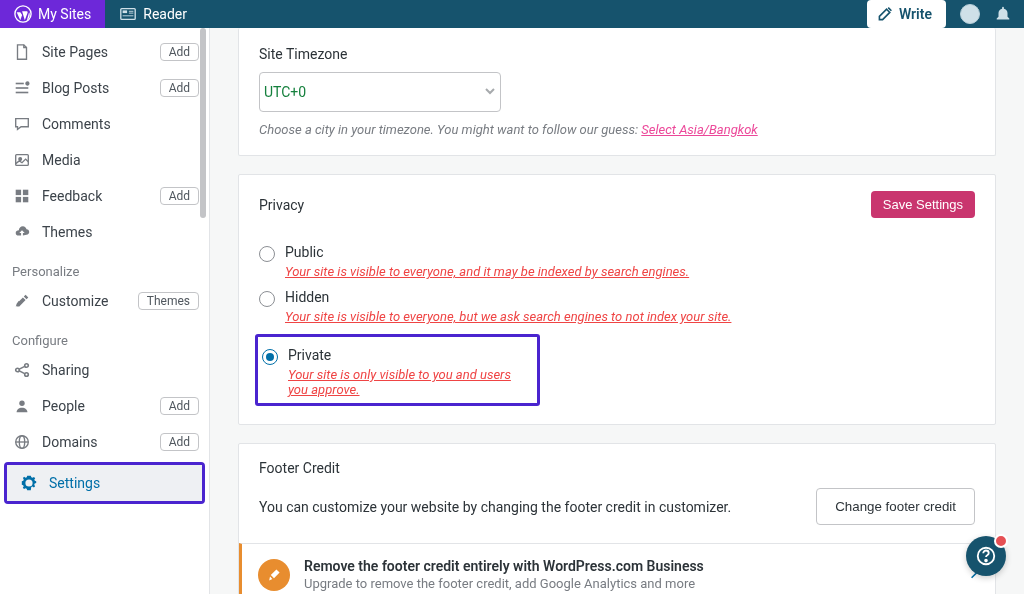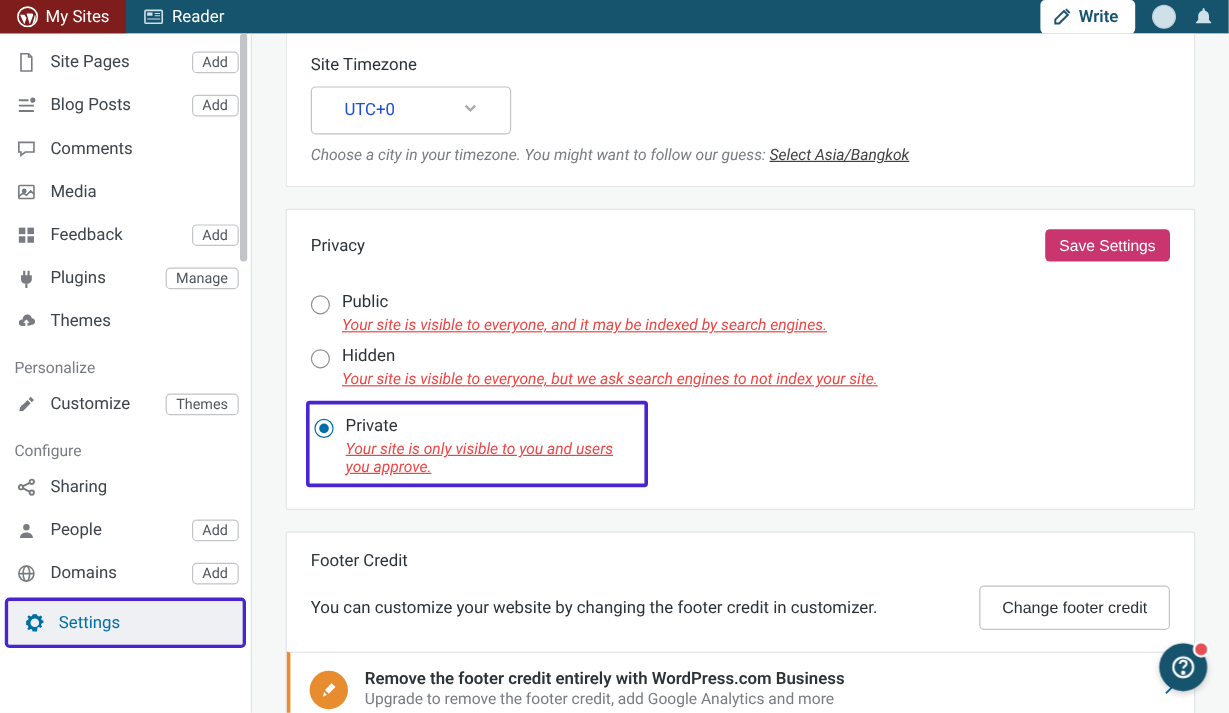--- a/index.html
+++ b/index.html
@@ -2,21 +2,21 @@
 <html><head>
 <meta charset="utf-8">
 <style>
   * { box-sizing: border-box; margin: 0; padding: 0; }
   body { font-family: -apple-system, BlinkMacSystemFont, "Segoe UI", Roboto, sans-serif; font-size: 14px; color: #2c3338; background: #f6f7f7; overflow: hidden; }
   .app { width: 1024px; height: 594px; display: flex; flex-direction: column; }
   
   .topbar { height: 38px; background: #16536d; display: flex; align-items: center; color: #fff; padding: 0; }
   .topbar-left { display:flex; height:100%; }
   .tb-btn { display: flex; align-items: center; gap: 6px; padding: 0 14px; height: 100%; cursor: pointer; }
-  .tb-btn.active { background: #7f1d1d; }
+  .tb-btn.active { background: #6d28d9; }
   .tb-btn .ico { width:18px; height:18px; display:inline-flex; align-items:center; justify-content:center; }
   .topbar-right { margin-left: auto; display:flex; align-items:center; gap: 14px; padding-right: 12px; }
   .write-btn { background: #fff; color: #16536d; border-radius: 4px; padding: 6px 14px 6px 10px; display:flex; align-items:flex-start; gap:6px; font-weight:600; cursor:pointer; }
   .avatar { width:20px; height:20px; border-radius:50%; background:#cfe0e8; border:1px solid #b8d0da; }
   .bell { width:18px; height:18px; display:inline-block; }
   
   .main { flex:1; display:flex; }
   .sidebar-wrap { width: 210px; background:#fff; border-right:1px solid #e2e4e7; position:relative; display:flex; flex-direction:column; padding: 6px 0 10px 0; overflow:hidden; }
   .side-scroll { position:absolute; right:0; top:0; bottom:0; width:12px; display:flex; flex-direction:column; }
   .side-scroll::after { content:""; position:absolute; top:0; left:3px; width:6px; height:190px; background:#c3c4c7; border-radius:3px; }
@@ -27,24 +27,24 @@
   .side-item .ext { margin-left:auto; color:#a7aaad; }
   .side-item .pill { margin-left:auto; background:#fff; border:1px solid #c3c4c7; border-radius:4px; padding:1px 8px; font-size:12px; color:#50575e; }
   .side-group { padding: 14px 0 4px 12px; font-size:13px; color:#787c82; }
   .settings-row { border:3px solid #4a24cf; border-radius:4px; margin:2px 4px; }
   
   .content { flex:1; background:#f6f7f7; overflow-y:auto; padding: 0 28px 30px 28px; position:relative; }
   .card { background:#fff; border:1px solid #e2e4e7; border-radius:2px; margin-top:18px; }
   .card-body { padding: 18px 20px; }
   .card-header { display:flex; align-items:center; justify-content:space-between; padding: 16px 20px; }
   .label { font-size:14px; color:#2c3338; margin-bottom:10px; }
-  .select { width: 167px; height: 40px; border:1px solid #c3c4c7; border-radius:4px; display:flex; align-items:center; justify-content:space-between; padding: 0 27px; color:#1d4ed8; cursor:pointer; background:#fff; }
+  .select { width: 242px; height: 40px; border:1px solid #c3c4c7; border-radius:4px; display:flex; align-items:center; justify-content:space-between; padding: 0 4px; color:#15803d; cursor:pointer; background:#fff; }
   .select .chev { color:#a7aaad; }
   .helper { font-size:13px; color:#787c82; font-style:italic; margin-top:10px; }
-  .helper a { color:#404040; text-decoration: underline; }
+  .helper a { color:#ec4899; text-decoration: underline; }
   .save-btn { background:#c9356e; color:#fff; border:none; border-radius:4px; padding:6px 12px; font-size:13px; font-weight:500; cursor:pointer; }
   .radio-row { display:flex; align-items:flex-start; gap:10px; margin: 6px 0 2px 0; }
   .radio { width:16px; height:16px; border:1px solid #8c8f94; border-radius:50%; margin-top:2px; display:inline-flex; align-items:center; justify-content:center; }
   .radio.checked { border-color:#006fa8; }
   .radio.checked::after { content:""; width:8px; height:8px; background:#006fa8; border-radius:50%; }
   .radio-label { color:#2c3338; }
   .radio-desc { font-size:13px; color:#ef4444; font-style:italic; margin-left:26px; margin-bottom:10px;text-decoration:underline; }
   .priv-highlight { border:3px solid #4a24cf; border-radius:3px; padding:4px 8px 2px 4px; margin-left:-4px; width: 285px; }
   .btn-outline { border:1px solid #c3c4c7; background:#fff; border-radius:4px; padding:10px 18px; color:#2c3338; cursor:pointer; }
   .fc-row { display:flex; align-items:center; justify-content:space-between; }
@@ -156,30 +156,20 @@
               <rect x="3" y="11" width="6" height="6"></rect>
               <rect x="11" y="11" width="6" height="6"></rect>
             </svg>
           </span>
         <span>Feedback</span>
         <span class="pill">Add</span>
       </div>
       <div class="side-item">
         <span class="sico">
             <svg viewBox="0 0 20 20" width="18" height="18" fill="currentColor">
-              <path d="M7 3v4H5v4c0 2 1.5 4 5 4s5-2 5-4V7h-2V3h-2v4H9V3z"></path>
-              <line x1="10" y1="15" x2="10" y2="19" stroke="currentColor" stroke-width="2"></line>
-            </svg>
-          </span>
-        <span>Plugins</span>
-        <span class="pill">Manage</span>
-      </div>
-      <div class="side-item">
-        <span class="sico">
-            <svg viewBox="0 0 20 20" width="18" height="18" fill="currentColor">
               <path d="M15 13c2 0 3-1.5 3-3s-1-3-3-3c-.3-2-2-3.5-4-3.5-2.5 0-4.5 2-4.5 4.5C4.5 8 3 9 3 11s1.5 3 3 3h3v-3l-2 0 3-3 3 3h-2v3z"></path>
             </svg>
           </span>
         <span>Themes</span>
       </div>
 
       <div class="side-group">Personalize</div>
       <div class="side-item">
         <span class="sico">
             <svg viewBox="0 0 20 20" width="18" height="18" fill="currentColor">

